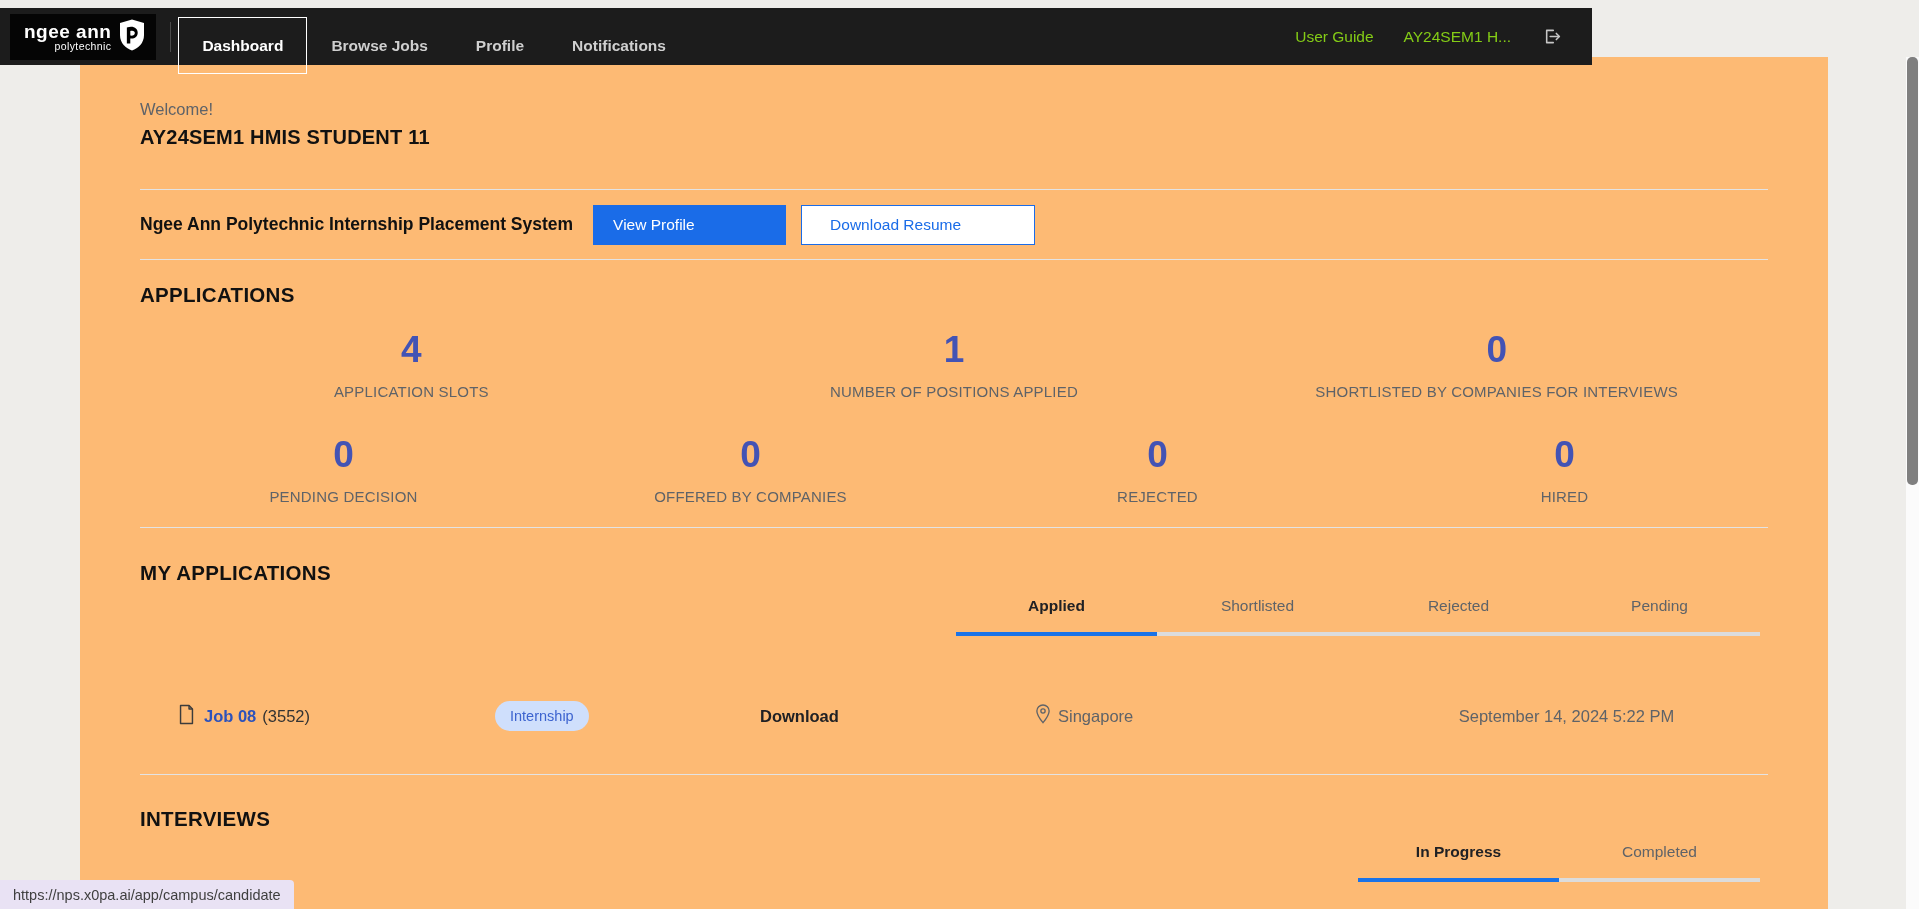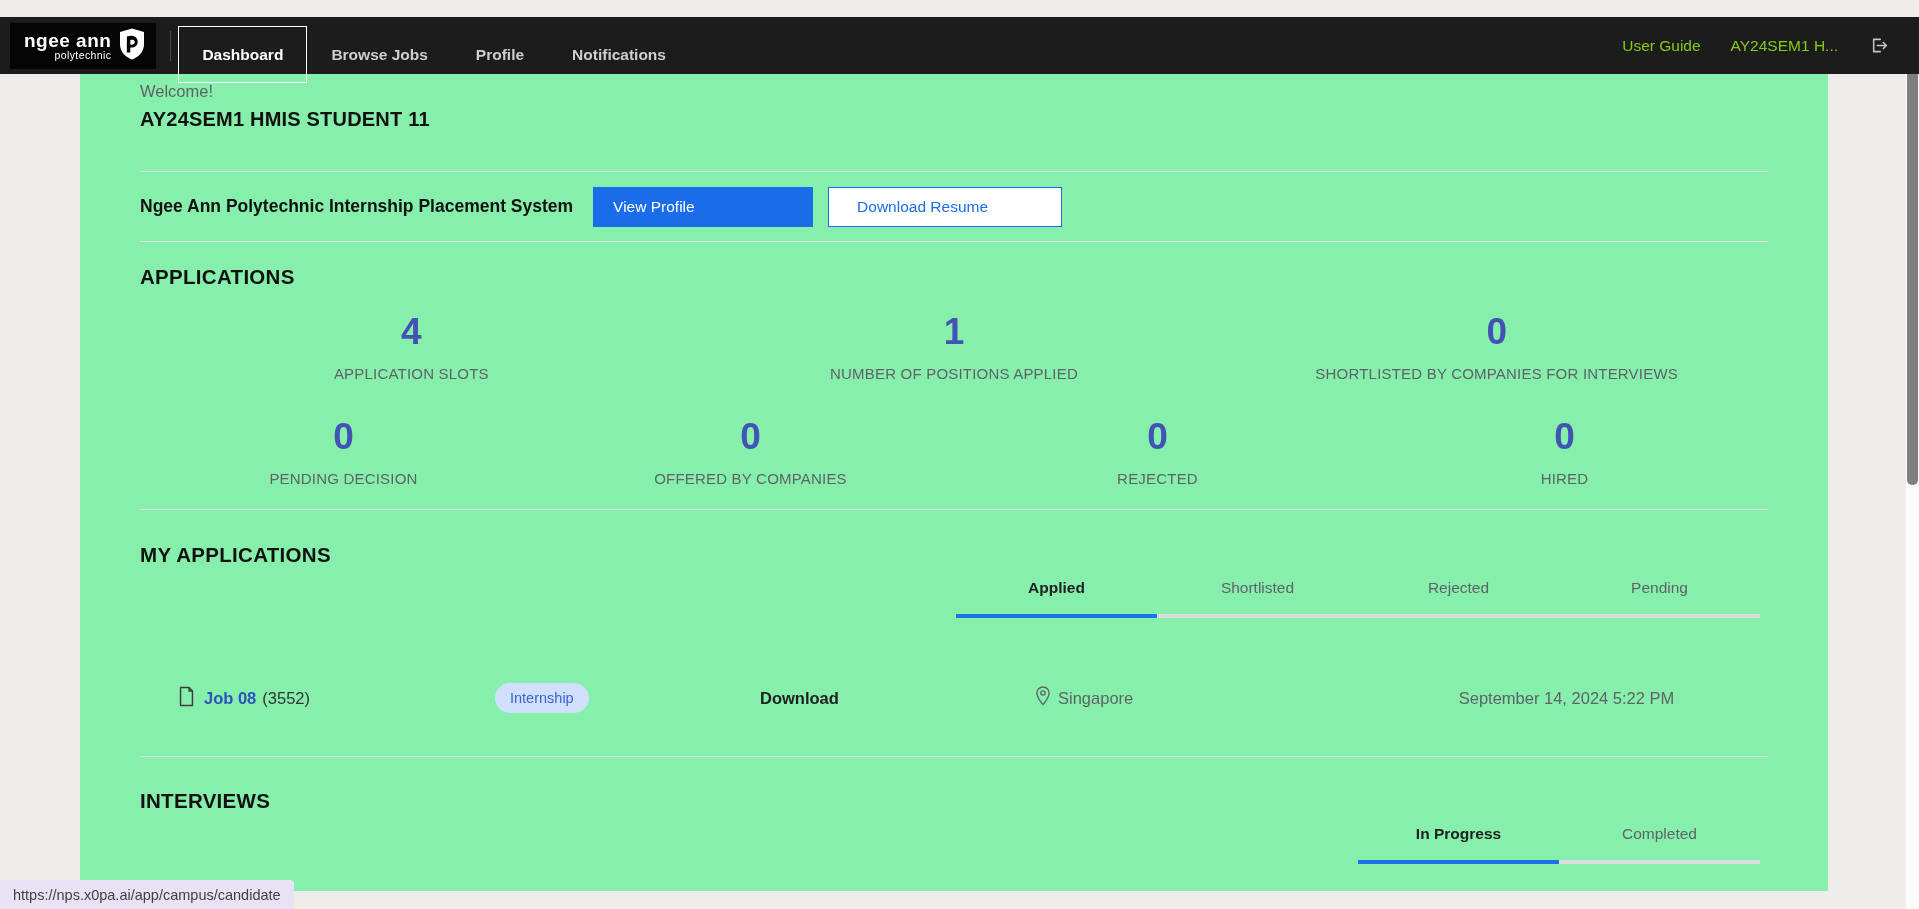--- a/index.html
+++ b/index.html
@@ -6,21 +6,21 @@
   html,body { width:1919px; height:909px; overflow:hidden; }
   body {
     font-family:"Liberation Sans", sans-serif;
     background:#eeedea;
     position:relative;
     color:#202124;
   }
 
   
   .navbar {
-    position:absolute; top:17px; left:0; width:1919px; height:57px;
+    position:absolute; top:8px; left:0; width:1592px; height:57px;
     background:#1c1c1c; display:flex; align-items:center; z-index:10;
   }
   .logo-box {
     margin-left:10px; background:#050505; height:46px; padding:4px 10px 4px 14px;
     display:flex; align-items:center; gap:7px;
   }
   .logo-text { display:flex; flex-direction:column; align-items:flex-end; }
   .logo-line1 { color:#fff; font-size:19px; font-weight:bold; letter-spacing:.5px; line-height:19px; }
   .logo-line2 { color:#fff; font-size:10.5px; letter-spacing:.4px; line-height:11px; }
   .nav-sep { width:1px; height:30px; background:#4a4a4a; margin-left:14px; }
@@ -30,34 +30,34 @@
     color:#cfcfcf; font-size:15.5px; font-weight:bold; cursor:pointer;
     border:1px solid transparent;
   }
   .nav-item.active { color:#fff; border:1px solid #fff; }
   .nav-right { margin-left:auto; display:flex; align-items:center; gap:30px; margin-right:30px; }
   .nav-link { color:#84cc16; font-size:15.5px; cursor:pointer; }
   .logout { display:flex; align-items:center; cursor:pointer; }
 
   
   .card {
-    position:absolute; left:80px; top:39px; width:1748px; height:852px;
-    background:#86efac; padding:0 60px;
+    position:absolute; left:80px; top:57px; width:1748px; height:852px;
+    background:#fdba74; padding:0 60px;
   }
   .sec-divider { border:none; border-top:1px solid #e3e3e3; }
 
   .sec-welcome { padding-top:43px; }
   .greeting { color:#5f6368; font-size:16.5px; }
   .user-name { margin-top:7px; font-size:20px; font-weight:bold; color:#111; letter-spacing:.2px; }
   .div1 { margin-top:40px; }
 
   .profile-row { display:flex; align-items:center; height:69px; }
   .sys-title { font-size:17.5px; font-weight:bold; color:#111; }
   .btn-primary {
-    margin-left:20px; width:220px; height:40px; background:#1a6ce8; color:#fff;
+    margin-left:20px; width:193px; height:40px; background:#1a6ce8; color:#fff;
     font-size:15.5px; display:flex; align-items:center; padding-left:20px;
     border:none; cursor:pointer; font-family:inherit;
   }
   .btn-outline {
     margin-left:15px; width:234px; height:40px; background:#fff; color:#1a6ce8;
     border:1px solid #1a6ce8; font-size:15.5px; display:flex; align-items:center;
     padding-left:28px; cursor:pointer; font-family:inherit;
   }
 
   .sec-apps { padding-top:23px; }

